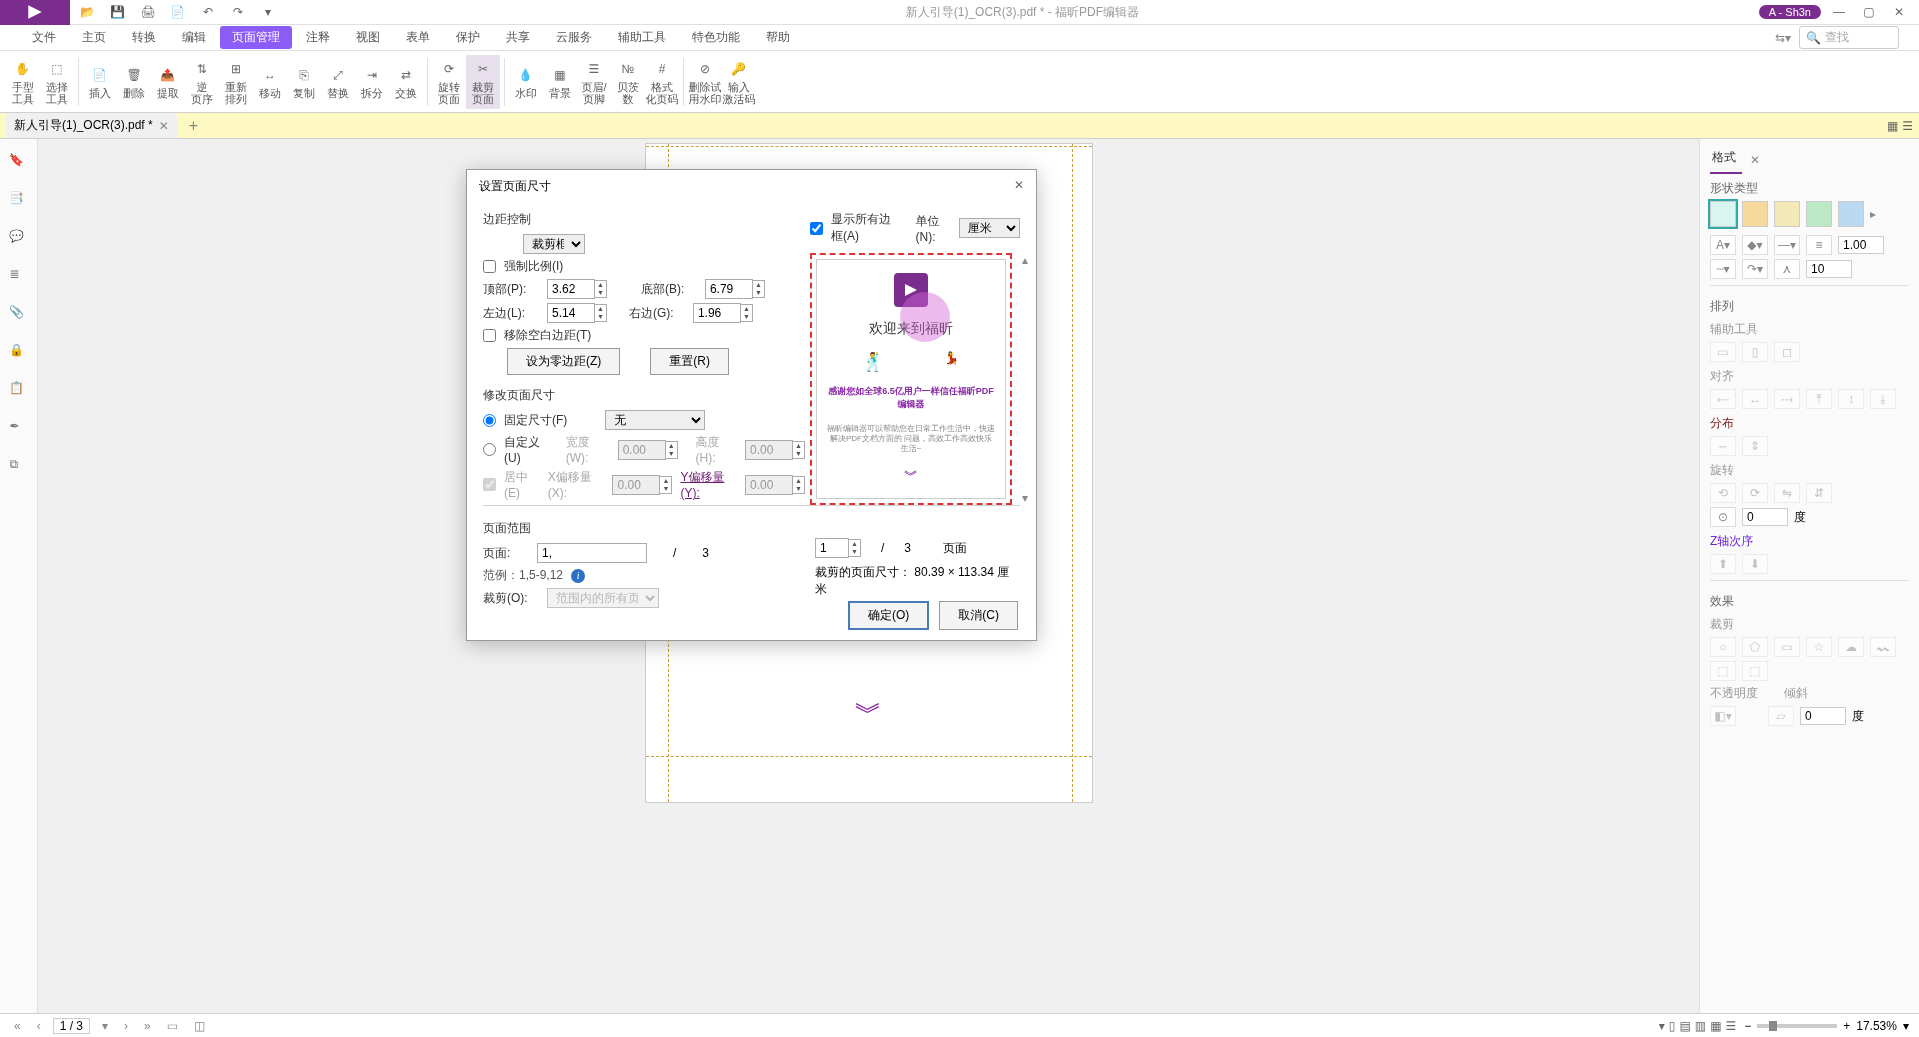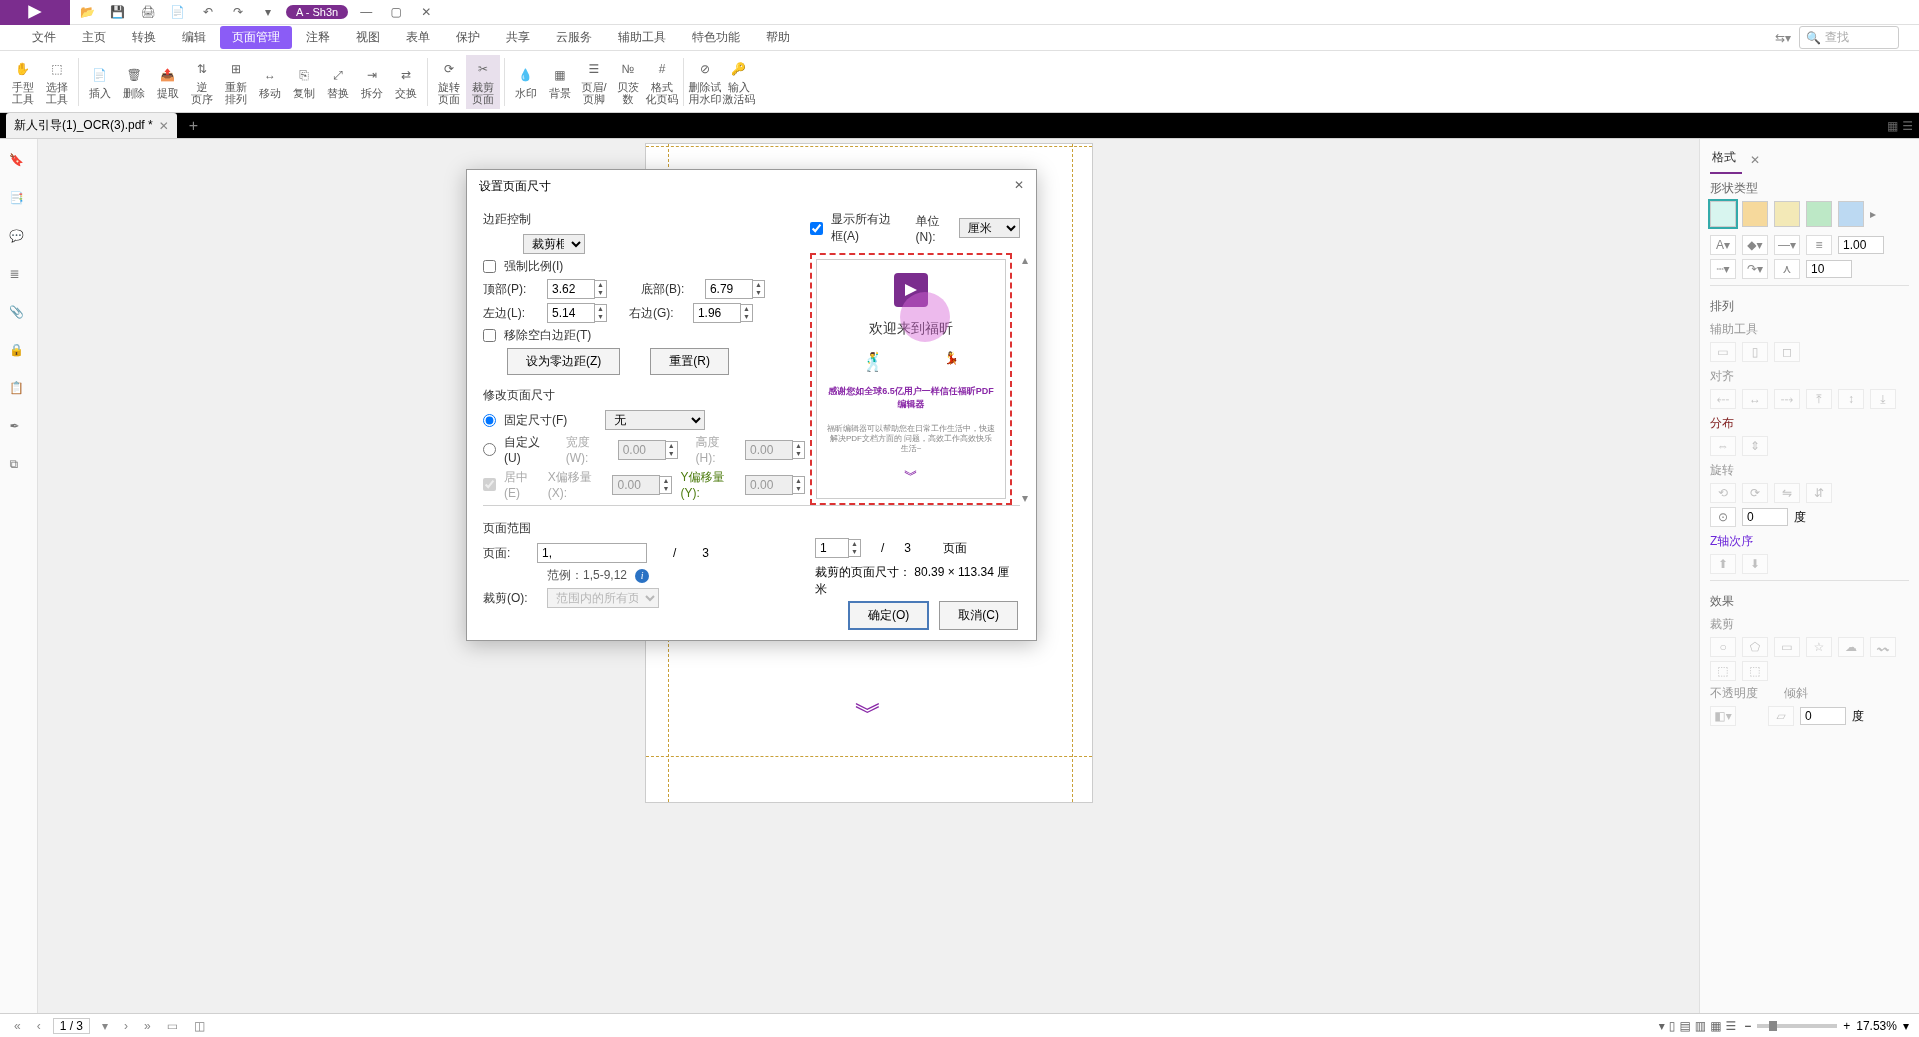--- a/index.html
+++ b/index.html
@@ -25,21 +25,21 @@
 
 
 .ribbon { height: 62px; background: #fff; display: flex; align-items: center; padding: 0 6px; gap: 0; border-bottom: 1px solid #d0d0d0; }
 .ribbon .tool { width: 34px; display: flex; flex-direction: column; align-items: center; gap: 2px; color: #555; cursor: pointer; padding: 4px 0;}
 .ribbon .tool .ticon { width: 20px; height: 20px; color: #666; display:flex; align-items:center; justify-content:center; }
 .ribbon .tool .tlabel { font-size: 11px; line-height: 12px; text-align: center; white-space: pre-line; }
 .ribbon .tool.active { background: #e8e0ec; }
 .ribbon .sep { width: 1px; height: 48px; background: #e0e0e0; margin: 0 4px; }
 
 
-.tabbar { height: 26px; background: #000000; display: flex; align-items: center; padding: 0 6px; border-bottom: 1px solid #d0d0d0; }
+.tabbar { height: 26px; background: #fef9c3; display: flex; align-items: center; padding: 0 6px; border-bottom: 1px solid #d0d0d0; }
 .tabbar .doctab { display: flex; align-items: center; gap: 6px; padding: 4px 8px; background: #f0f0f0; border-radius: 3px 3px 0 0; }
 .tabbar .doctab .close-x { color: #888; cursor: pointer; }
 .tabbar .add-tab { margin-left: 12px; color: #888; cursor: pointer; font-size: 16px; }
 .tabbar .view-switch { margin-left: auto; display: flex; gap: 4px; color: #666; }
 
 
 .worklayout { display: flex; height: calc(1037px - 25px - 26px - 62px - 26px - 24px); }
 .sidebar-left { width: 38px; background: #fafafa; border-right: 1px solid #e0e0e0; display: flex; flex-direction: column; align-items: center; gap: 20px; padding-top: 14px; }
 .sidebar-left .sb-icon { width: 18px; height: 18px; color: #777; cursor: pointer; }
 .canvas-area { flex: 1; background: #f0f0f0; position: relative; display:flex; justify-content:center; }
@@ -114,20 +114,21 @@
   </div>
   <div class="qat">
     <span class="qat-icon">📂</span>
     <span class="qat-icon">💾</span>
     <span class="qat-icon">🖨</span>
     <span class="qat-icon">📄</span>
     <span class="qat-icon">↶</span>
     <span class="qat-icon">↷</span>
     <span class="qat-icon">▾</span>
   </div>
+  <div class="title">新人引导(1)_OCR(3).pdf * - 福昕PDF编辑器</div>
   <div class="right-controls">
     <span class="user-badge">A - Sh3n</span>
     <span class="win-btn">—</span>
     <span class="win-btn">▢</span>
     <span class="win-btn">✕</span>
   </div>
 </div>
 
 <div class="menubar">
   <div class="menu-item">文件</div>
@@ -514,21 +515,21 @@
         <input type="checkbox" checked="" disabled="" style="">
         <label style="color:#aaa;">居中(E)</label>
         <label style="color:#aaa;">X偏移量(X):</label>
         <div class="spin">
             <input type="text" class="disabled-box" value="0.00" style="">
             <div class="spinbtns">
               <span>▲</span>
               <span>▼</span>
             </div>
           </div>
-        <label style="color:#4d7c0f; ">Y偏移量(Y):</label>
+        <label style="color:#701a75; text-decoration:underline;">Y偏移量(Y):</label>
         <div class="spin">
             <input type="text" class="disabled-box" value="0.00" style="">
             <div class="spinbtns">
               <span>▲</span>
               <span>▼</span>
             </div>
           </div>
       </div>
     </div>
 
@@ -569,21 +570,21 @@
 
     <div style="display:flex;">
       <div style="width:322px;">
         <span class="group-label">页面范围</span>
         <div class="row">
           <label style="width:46px;">页面:</label>
           <input type="text" style="width: 110px;" value="1,">
           <span style="margin:0 18px;">/</span>
           <span>3</span>
         </div>
-        <div class="row" style="margin-left:64px;">
+        <div class="row" style="">
           <label style="color:#555;">范例：1,5-9,12</label>
           <span class="info-i">i</span>
         </div>
         <div class="row">
           <label style="width:56px;">裁剪(O):</label>
           <select class="disabled-box" style="width:112px;" disabled="">
             <option>范围内的所有页面</option>
           </select>
         </div>
       </div>

